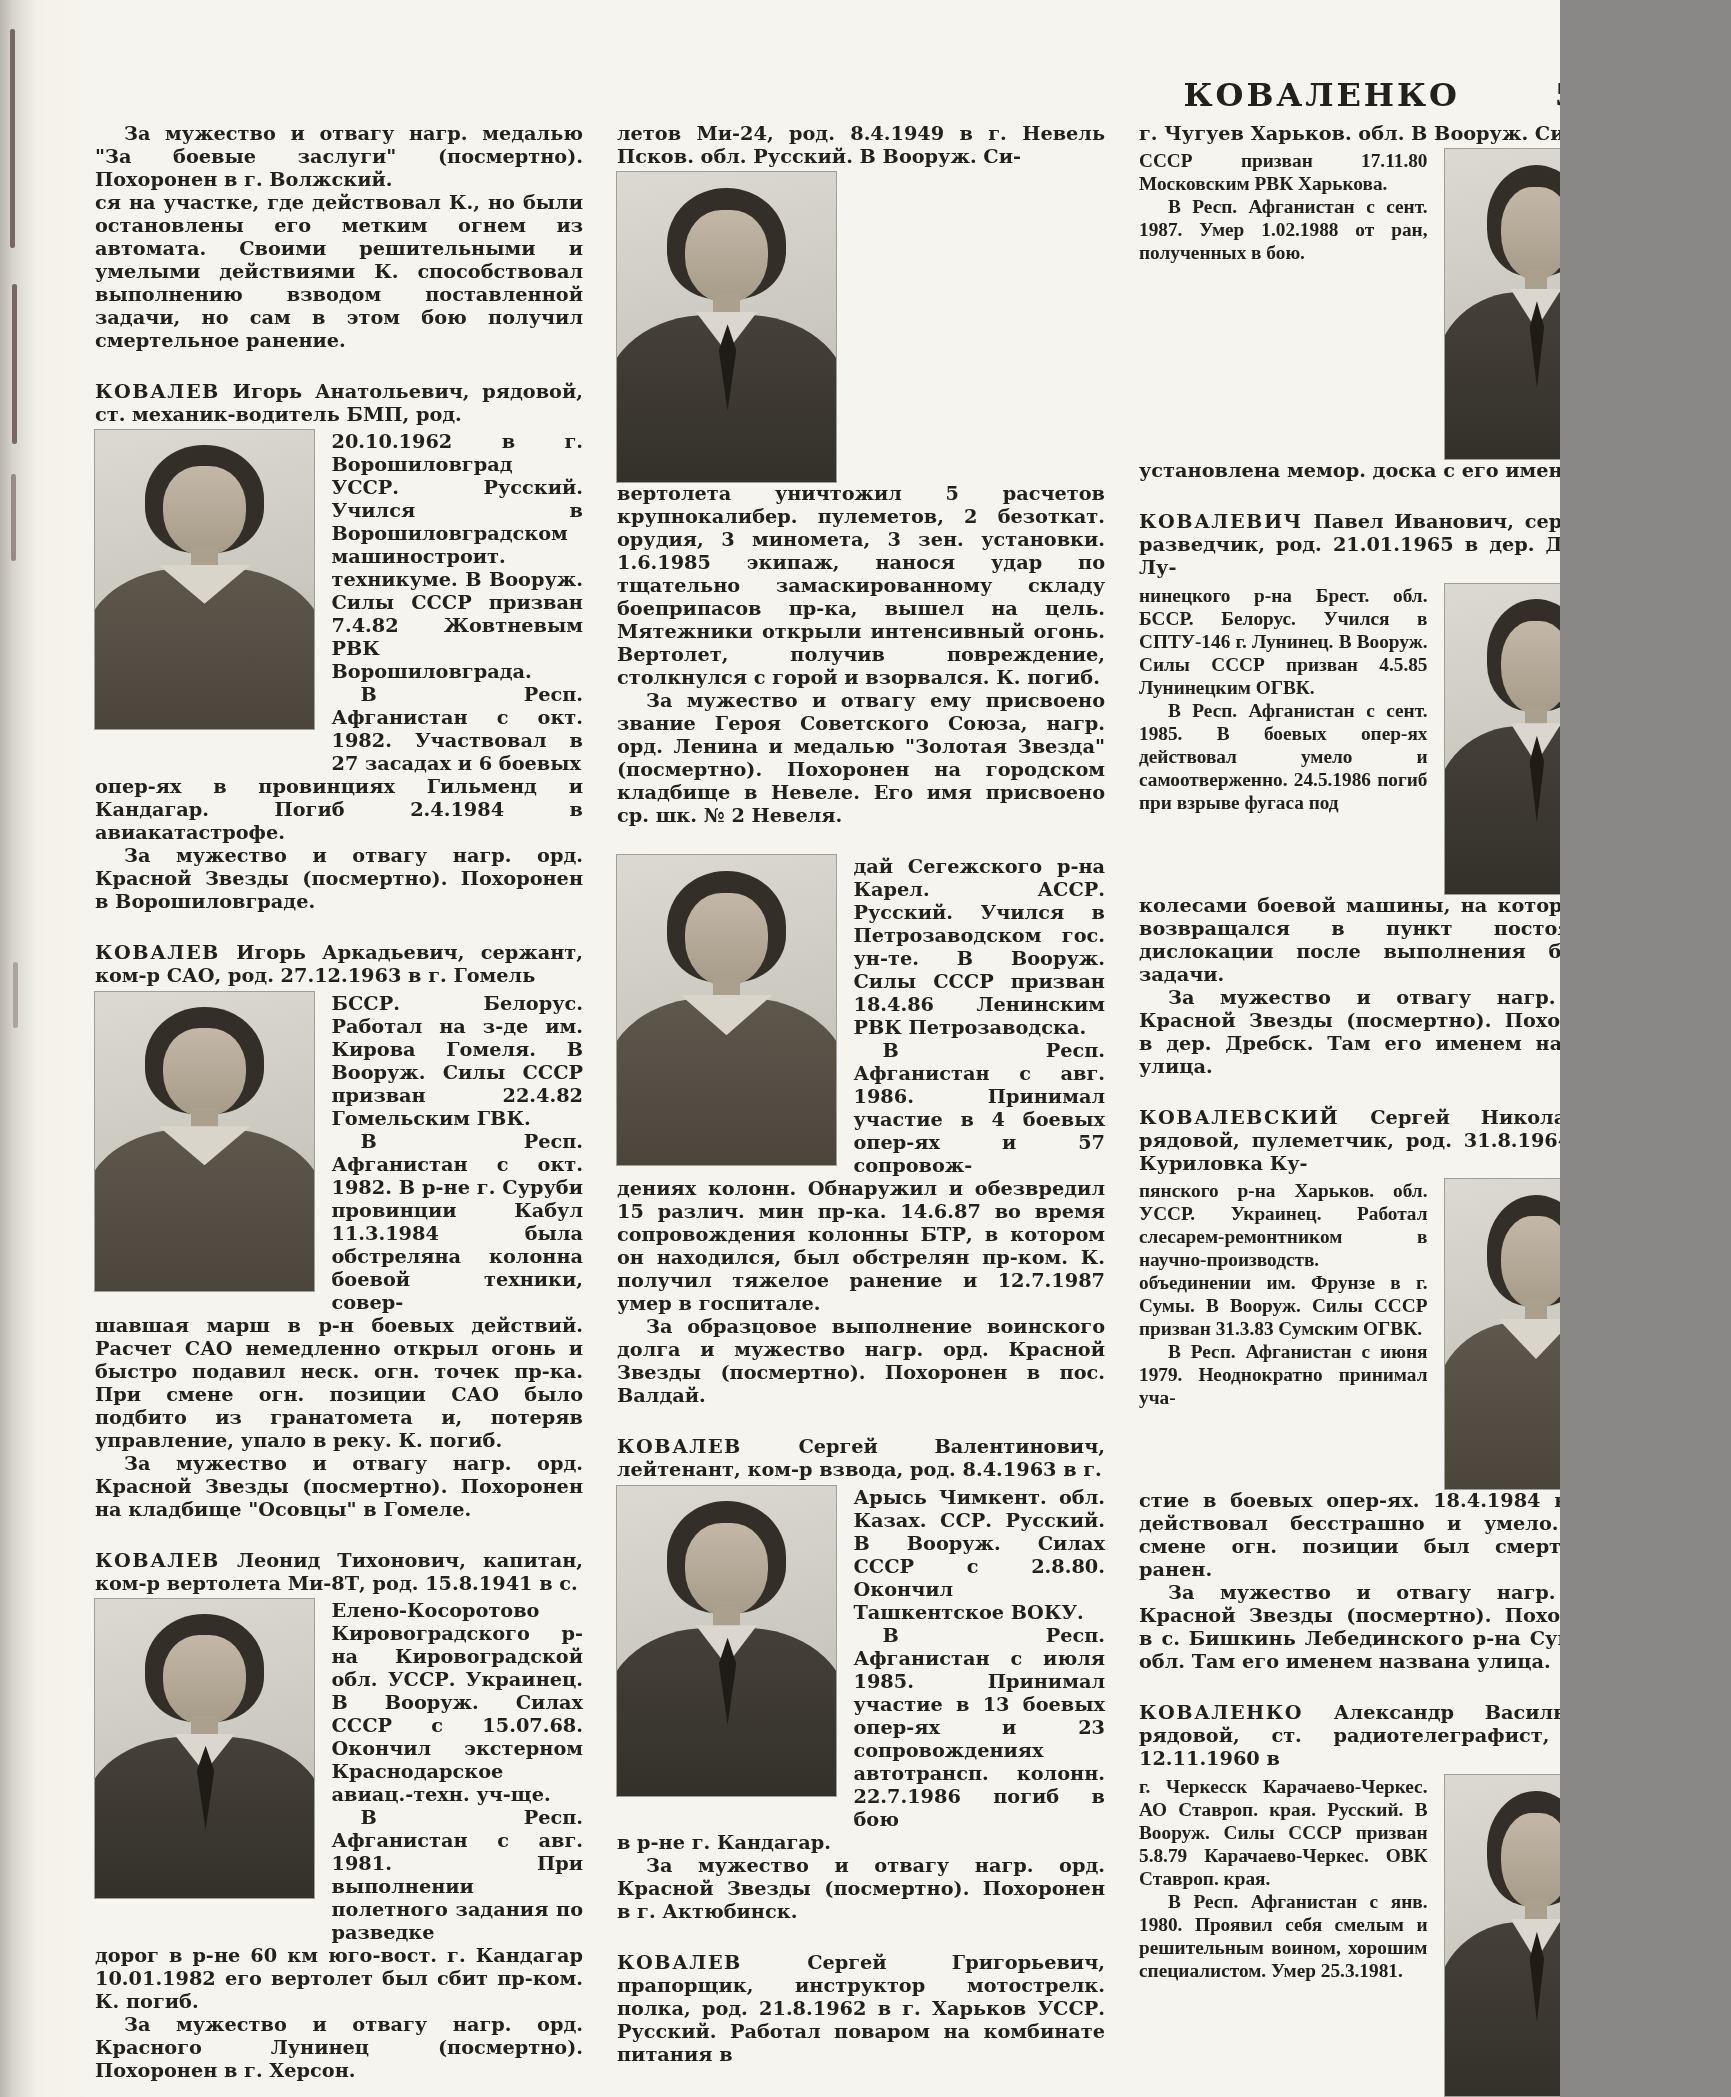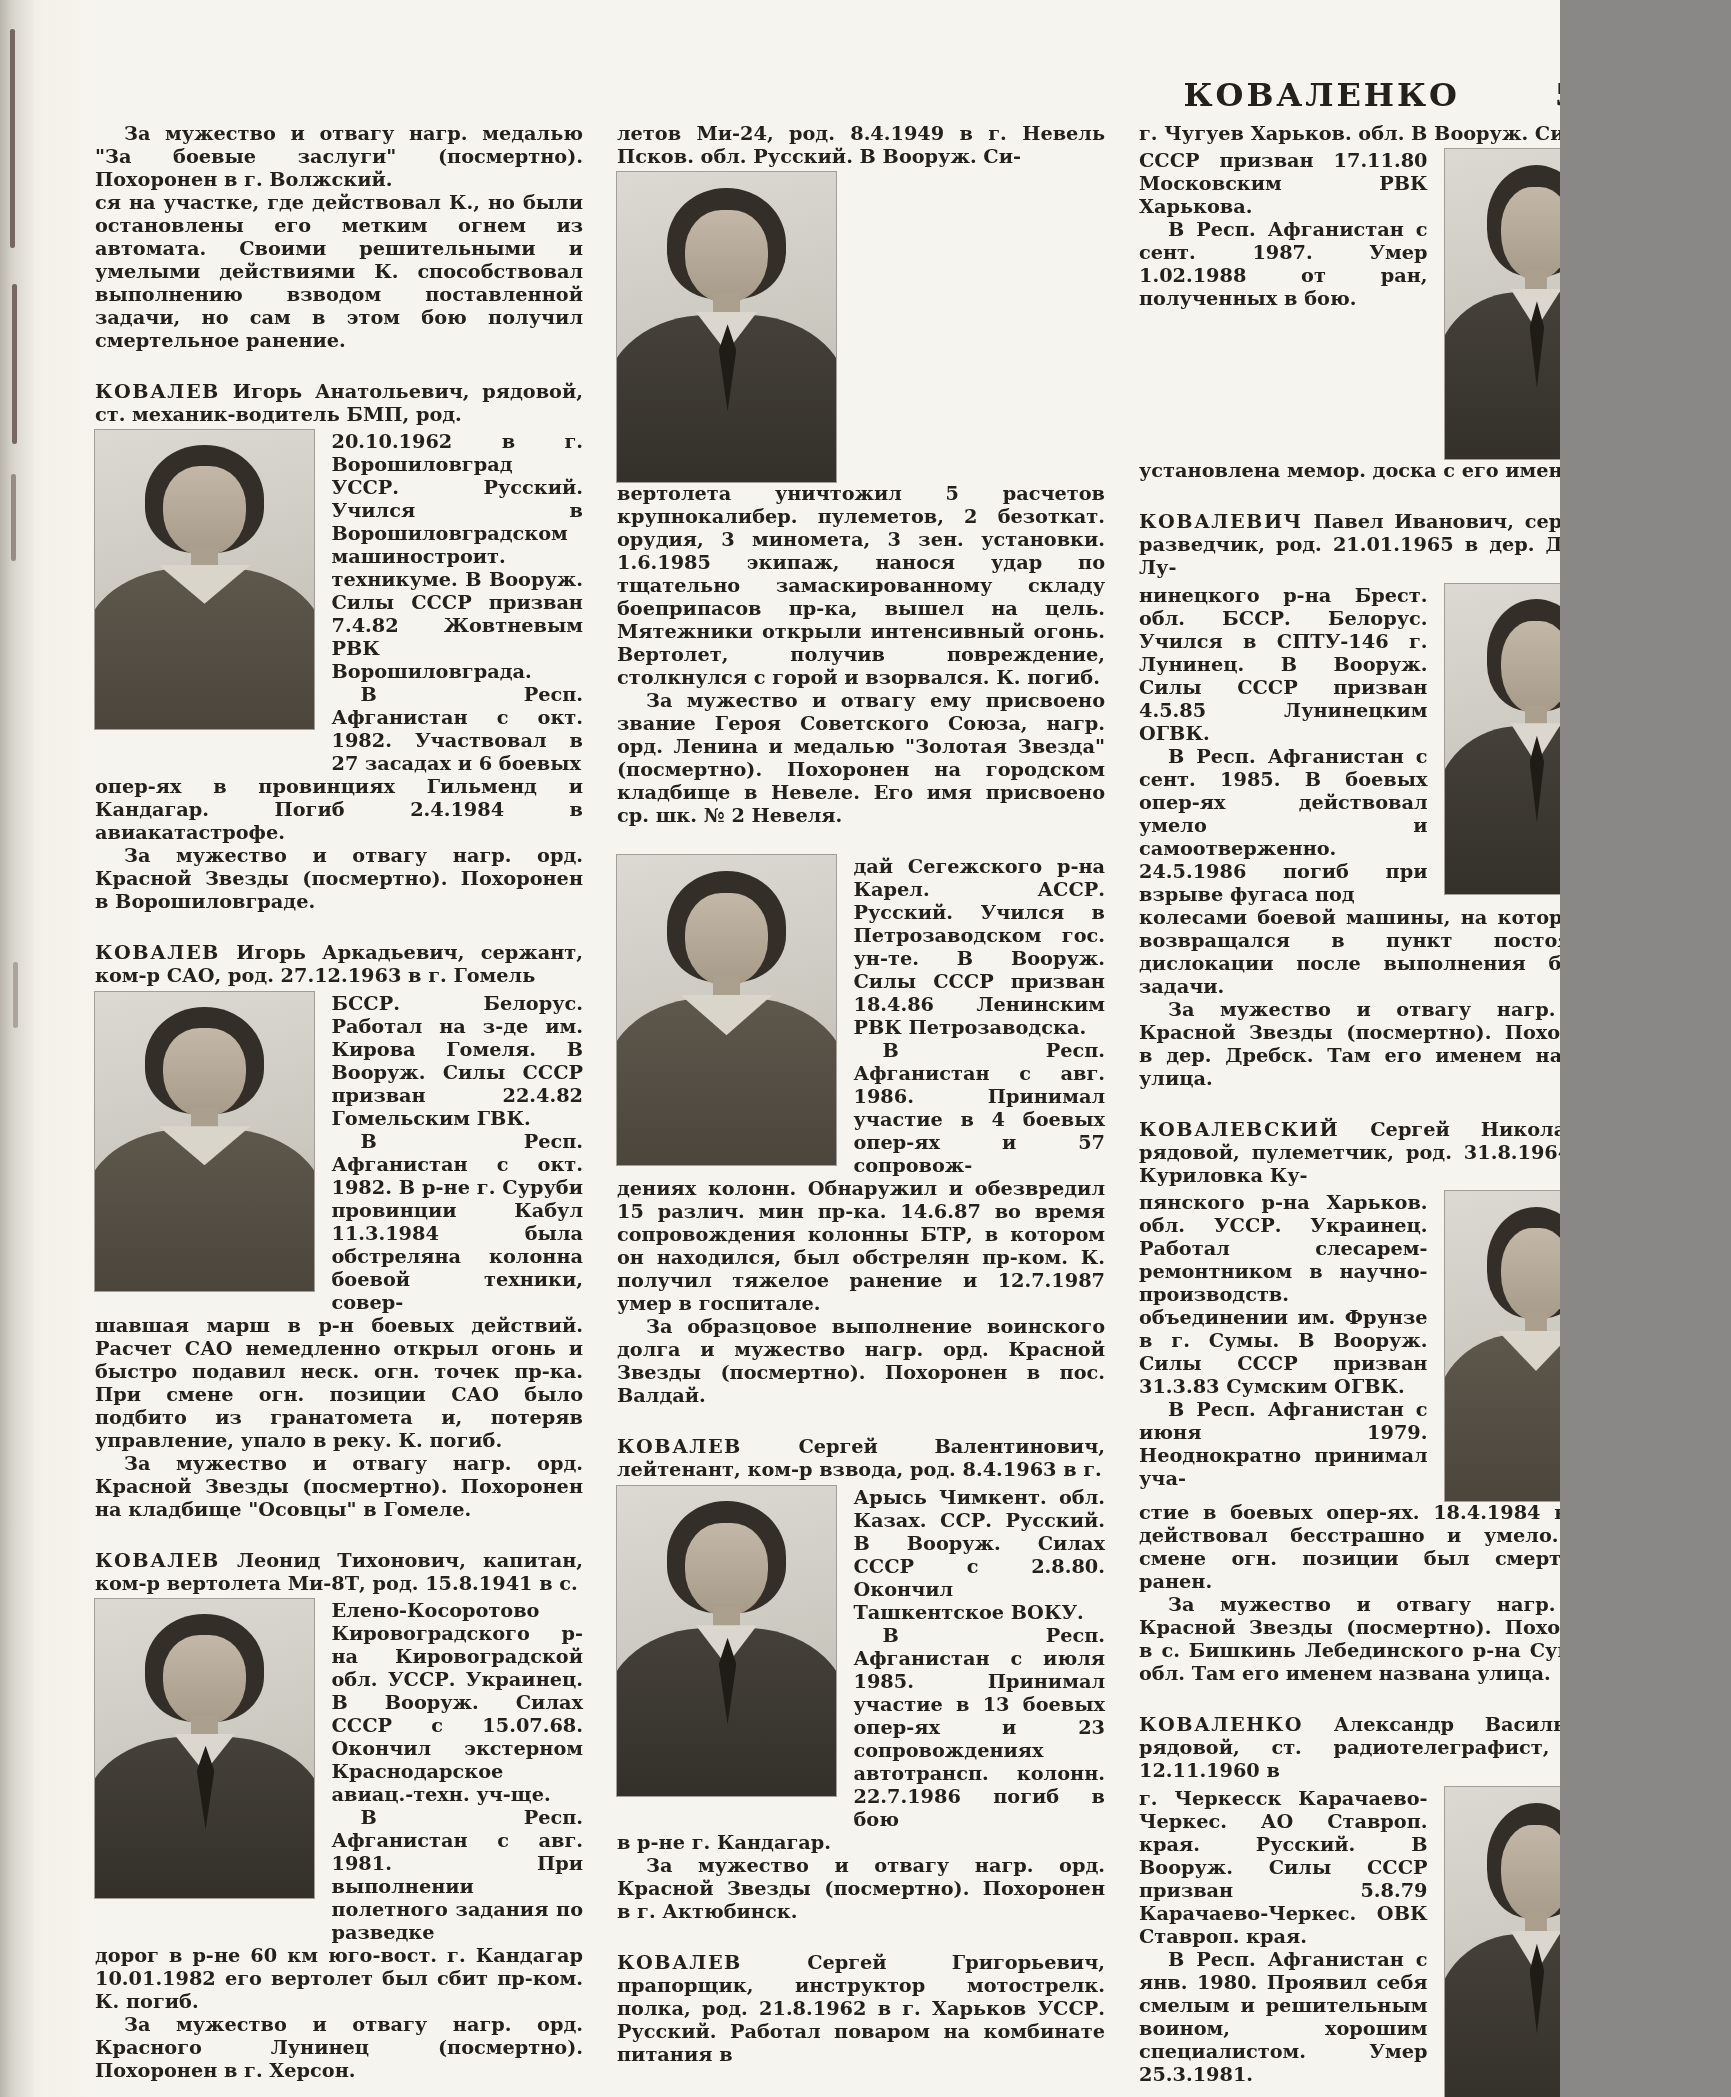--- a/index.html
+++ b/index.html
@@ -27,21 +27,21 @@
 
   .cols{position:absolute;left:95px;top:122px;width:1531px;display:flex;gap:34px;}
   .col{width:488px;flex:0 0 auto;font-size:19.3px;line-height:23px;text-align:justify;font-weight:700;}
 
   .block{margin:0 0 28px 0;}
   .para{margin:0;}
   .ind{text-indent:29px;}
   .surname{letter-spacing:1.5px;}
 
   .media{display:flex;gap:17.5px;margin:4.4px 0 0 0;}
-  .media.right{flex-direction:row-reverse;}
+  .media.right{flex-direction:row-reverse;font-family:Liberation Serif, serif;}
   .btxt{flex:1;min-width:0;}
 
   
   .ph{position:relative;overflow:hidden;flex:0 0 auto;
       background:linear-gradient(168deg,#dcd9d2 0%,#cbc8c0 55%,#b9b6ae 100%);
       outline:0.7px solid #a19e96;}
   .ph b{position:absolute;display:block;}
   .ph .h{left:23%;top:5%;width:54%;height:36%;background:#332e28;border-radius:50% 50% 42% 42%;}
   .ph .f{left:31%;top:12%;width:38%;height:30%;background:linear-gradient(#c3b7a7,#a69a89);border-radius:46% 46% 52% 52%;}
   .ph .n{left:44%;top:39%;width:12%;height:10%;background:#ab9f8e;}

